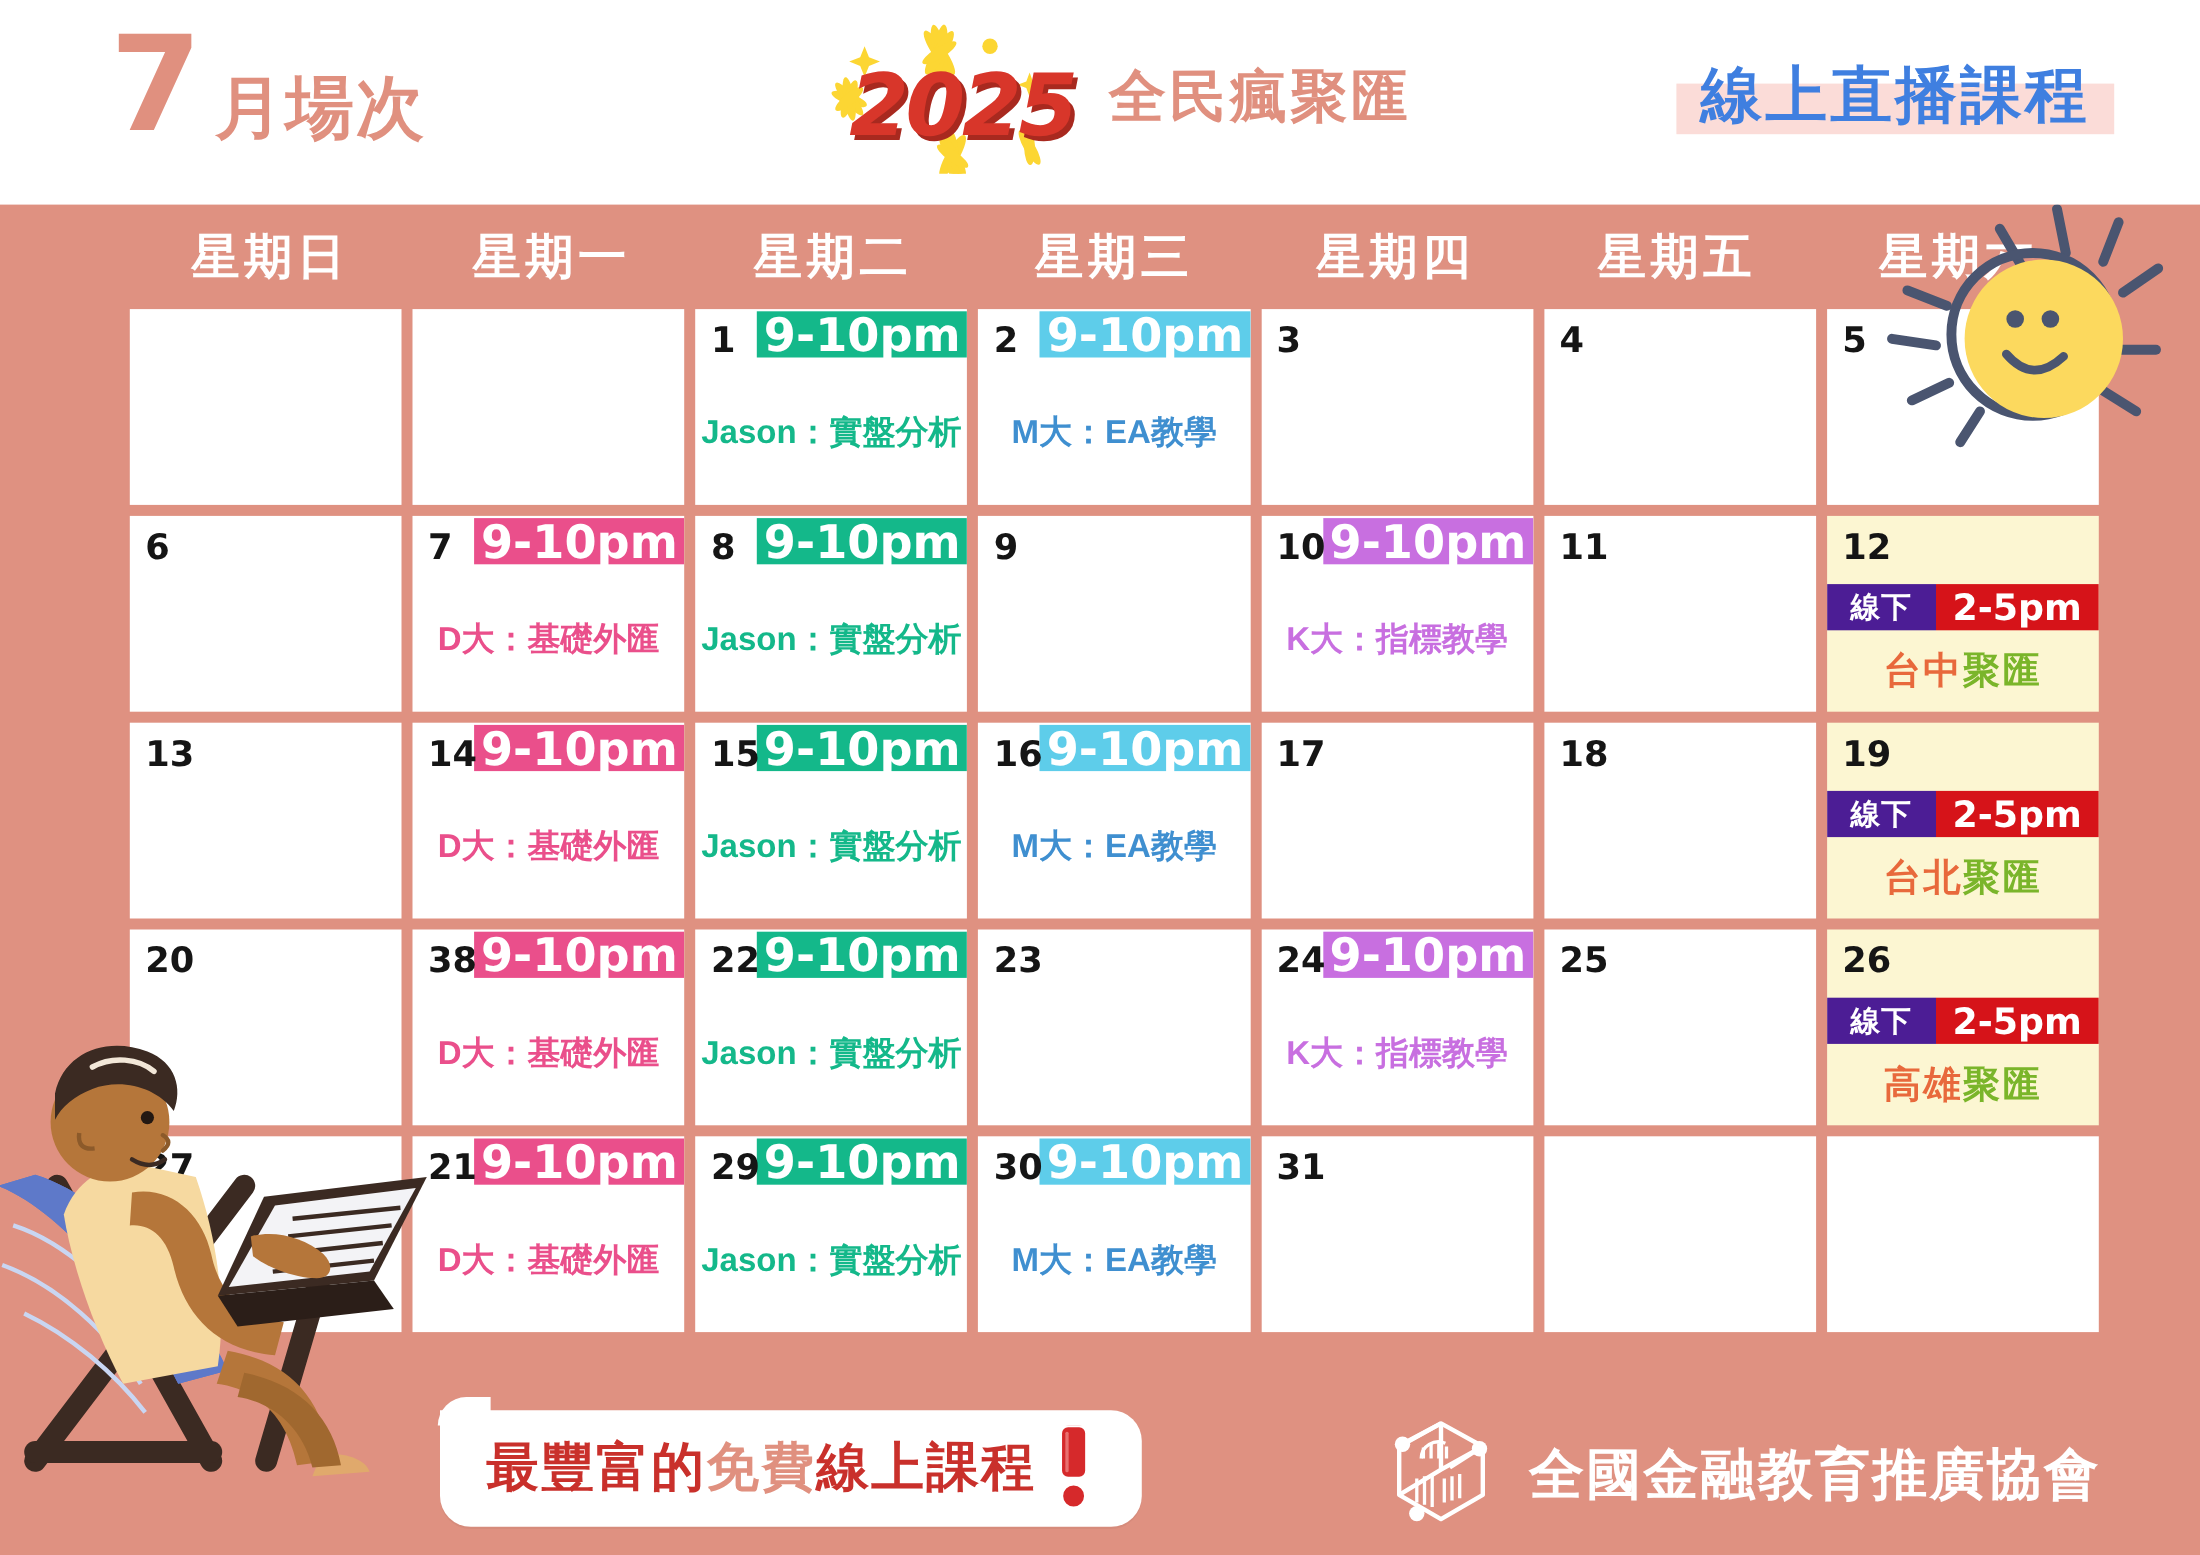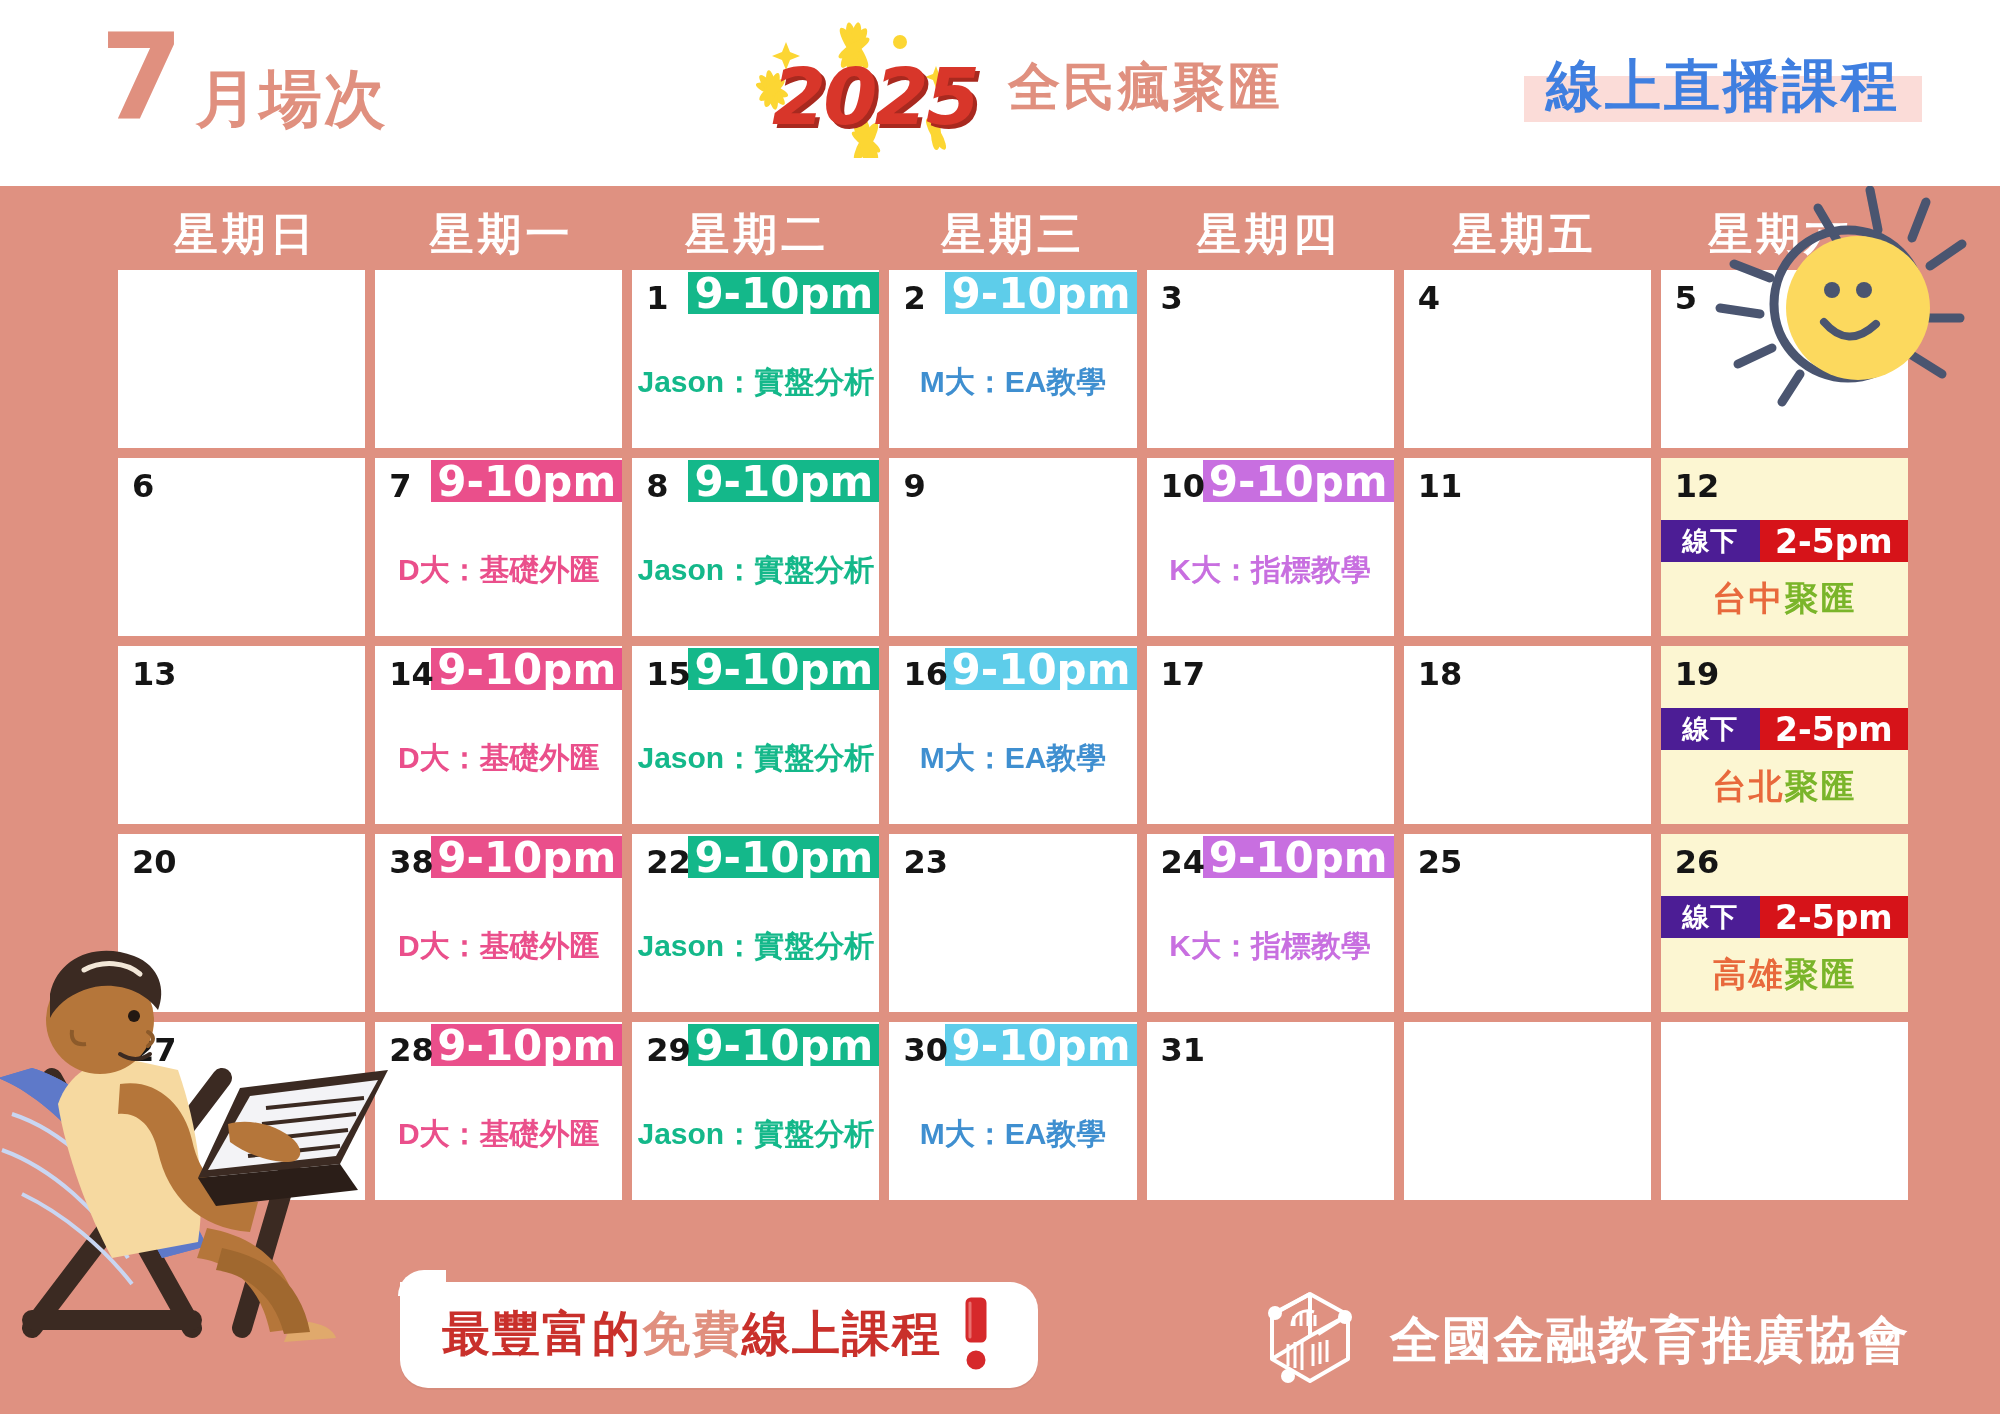--- a/index.html
+++ b/index.html
@@ -84,21 +84,21 @@
     z-index:4;pointer-events:none;
   }
 
   
   #calendar{
     position:absolute;left:118px;top:210px;width:1790px;
     z-index:2;
   }
   #weekday-row{
     display:grid;grid-template-columns:repeat(7,1fr);
-    margin-bottom:12px;
+    margin-bottom:23px;
   }
   .weekday{
     text-align:center;color:#ffffff;
     font-size:44px;font-weight:800;letter-spacing:4px;
     line-height:1.1;
   }
   .week-row{
     display:grid;grid-template-columns:repeat(7,1fr);
     column-gap:10px;margin-bottom:10px;
   }
@@ -405,21 +405,21 @@
               <div class="offline-time">2-5pm</div>
             </div>
             <div class="offline-title"><span class="city">高雄</span><span class="meet">聚匯</span></div>
           </div>
         </div>
         <div class="week-row">
           <div class="cell">
             <span class="daynum">27</span>
           </div>
           <div class="cell">
-            <span class="daynum">28</span>
+            <span class="daynum">21</span>
             <div class="time-badge" style="background: rgb(234, 79, 139);">9-10pm</div>
             <div class="course-title" style="color: rgb(234, 79, 139);">D大：基礎外匯</div>
           </div>
           <div class="cell">
             <span class="daynum">29</span>
             <div class="time-badge" style="background: rgb(20, 184, 138);">9-10pm</div>
             <div class="course-title" style="color: rgb(20, 184, 138);">Jason：實盤分析</div>
           </div>
           <div class="cell">
             <span class="daynum">30</span>

